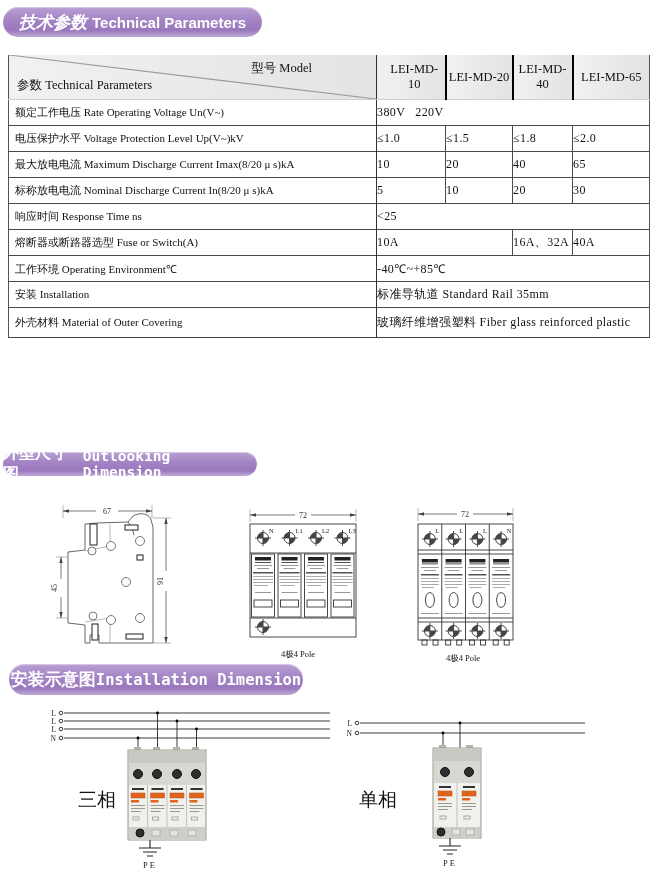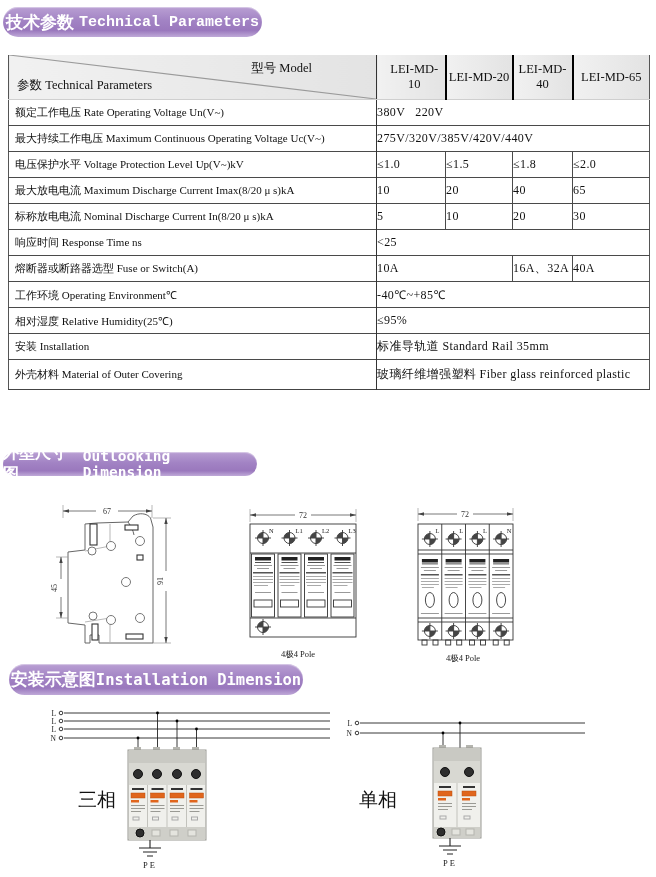--- a/index.html
+++ b/index.html
@@ -5,24 +5,24 @@
   html,body{margin:0;padding:0;background:#fff;}
   #page{position:relative;width:656px;height:877px;background:#ffffff;overflow:hidden;
         font-family:"Liberation Serif",serif;color:#111;}
 
   
   .banner{position:absolute;border-radius:999px;color:#fff;
           display:flex;align-items:center;justify-content:center;
           background:linear-gradient(180deg,#b99fd3 0%,#a283c4 45%,#9a78bd 78%,#bfa9d8 100%);
           box-shadow:inset 0 1px 1px rgba(255,255,255,.45);}
   .banner .zh{font-family:"Liberation Sans",sans-serif;font-weight:bold;}
-  .banner .en{font-family:Liberation Mono, monospace;font-weight:bold;}
+  .banner .en{font-family:Liberation Sans, sans-serif;font-weight:bold;}
   .banner .mono{font-family:"DejaVu Sans Mono",monospace;font-weight:bold;}
   #banner-tech{left:3px;top:7px;width:259px;height:30px;}
-  #banner-tech .zh{font-size:17px;}
+  #banner-tech .zh{font-size:17px;font-style:italic;}
   #banner-tech .en{font-size:15px;margin-left:5px;}
   #banner-outlook{left:3px;top:452px;width:254px;height:24px;}
   #banner-outlook .zh{font-size:16px;}
   #banner-outlook .mono{font-size:14.5px;}
   #banner-install{left:9px;top:664px;width:294px;height:31px;}
   #banner-install .zh{font-size:17px;}
   #banner-install .mono{font-size:15.5px;}
 
   
   table.ptable{position:absolute;left:8px;top:55px;width:641px;border-collapse:collapse;
@@ -96,24 +96,20 @@
         <th class="m3">LEI-MD-40</th>
         <th class="m4">LEI-MD-65</th>
       </tr>
     </thead>
     <tbody>
       <tr>
         <td class="lbl">额定工作电压 Rate Operating Voltage Un(V~)</td>
         <td class="v" colspan="4">380V   220V</td>
       </tr>
       <tr>
-        <td class="lbl">最大持续工作电压 Maximum Continuous Operating Voltage Uc(V~)</td>
-        <td class="v" colspan="4">275V/320V/385V/420V/440V</td>
-      </tr>
-      <tr>
         <td class="lbl">电压保护水平 Voltage Protection Level Up(V~)kV</td>
         <td class="v">≤1.0</td>
         <td class="v">≤1.5</td>
         <td class="v">≤1.8</td>
         <td class="v">≤2.0</td>
       </tr>
       <tr>
         <td class="lbl">最大放电电流 Maximum Discharge Current Imax(8/20 μ s)kA</td>
         <td class="v">10</td>
         <td class="v">20</td>
@@ -133,24 +129,20 @@
       </tr>
       <tr>
         <td class="lbl">熔断器或断路器选型 Fuse or Switch(A)</td>
         <td class="v" colspan="2">10A</td>
         <td class="v">16A、32A</td>
         <td class="v">40A</td>
       </tr>
       <tr>
         <td class="lbl">工作环境 Operating Environment℃</td>
         <td class="v" colspan="4">-40℃~+85℃</td>
-      </tr>
-      <tr>
-        <td class="lbl">相对湿度 Relative Humidity(25℃)</td>
-        <td class="v" colspan="4">≤95%</td>
       </tr>
       <tr>
         <td class="lbl">安装 Installation</td>
         <td class="v" colspan="4">标准导轨道 Standard Rail 35mm</td>
       </tr>
       <tr class="tall">
         <td class="lbl">外壳材料 Material of Outer Covering</td>
         <td class="v" colspan="4">玻璃纤维增强塑料 Fiber glass reinforced plastic</td>
       </tr>
     </tbody>

